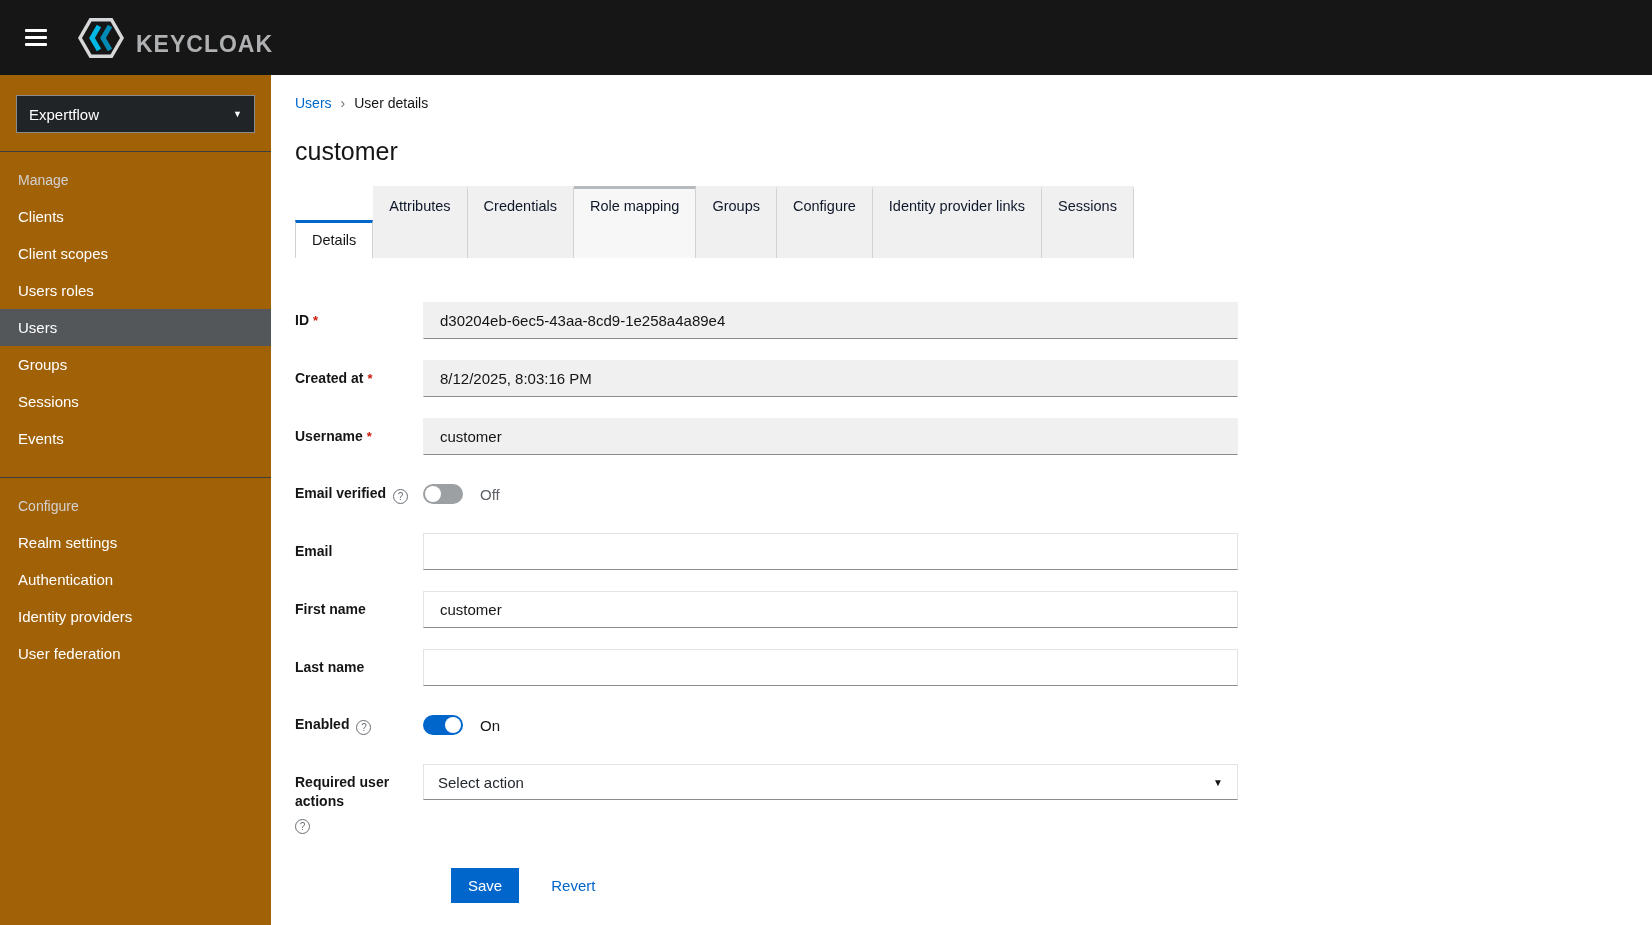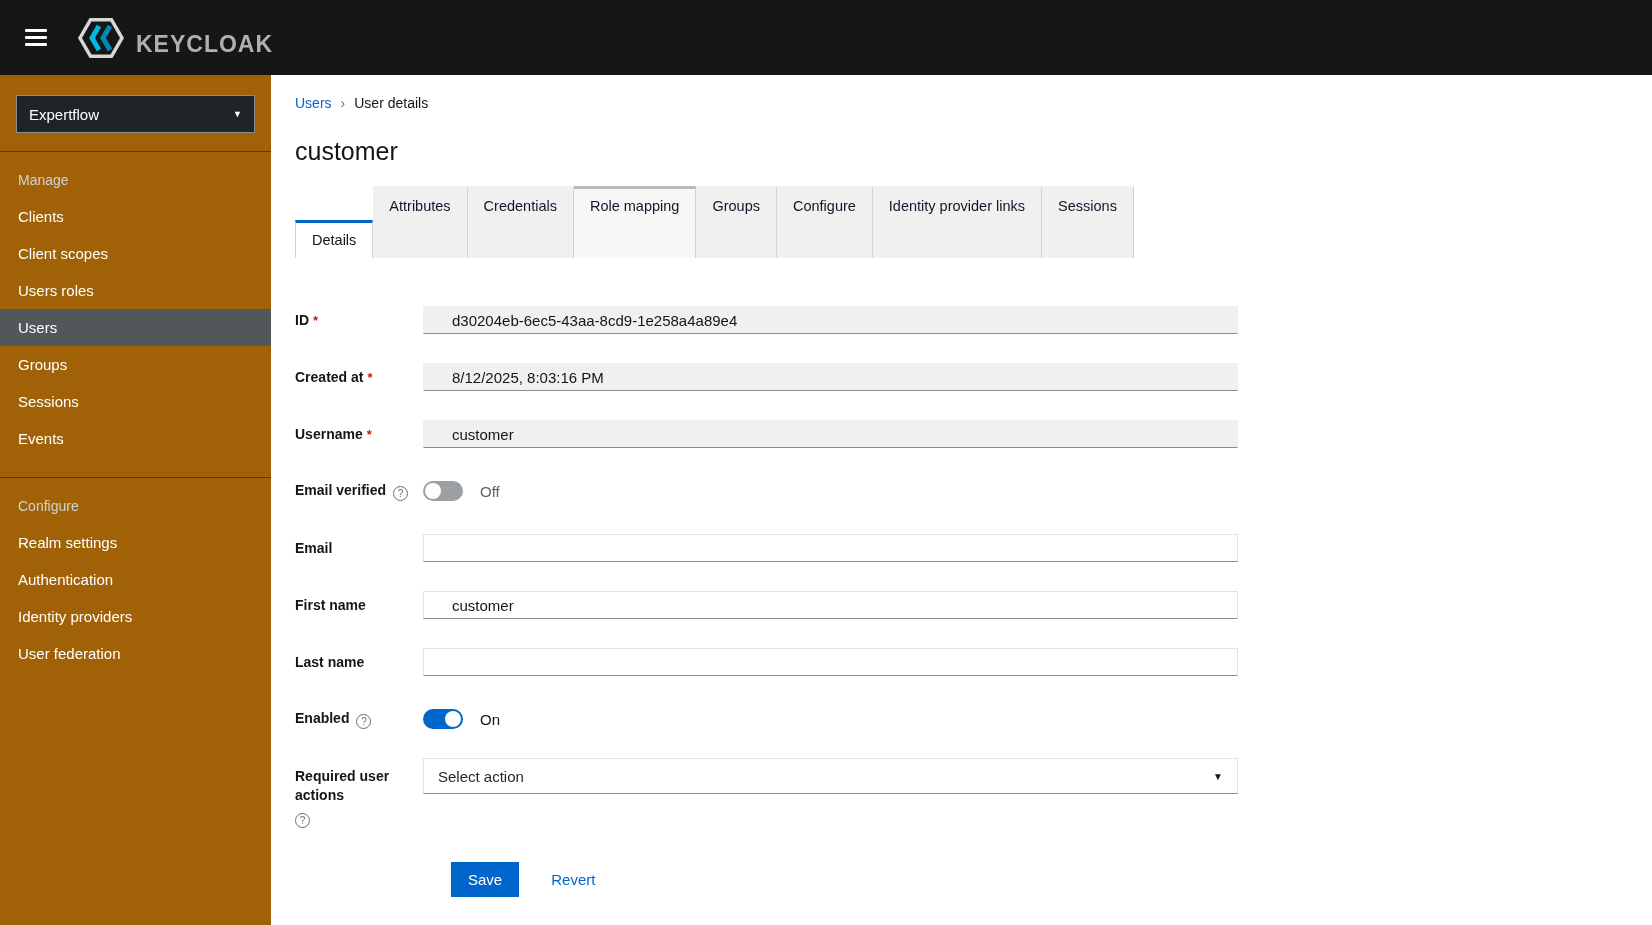--- a/index.html
+++ b/index.html
@@ -83,21 +83,21 @@
   .form-row.top .label-col { padding-top:9px; }
   .req { color:#c9190b; margin-left:4px; font-size:13px; }
   .help-icon {
     display:inline-flex; width:15px; height:15px; border:1px solid #6a6e73; border-radius:50%;
     color:#6a6e73; font-size:10px; font-weight:400; align-items:center; justify-content:center;
     margin-left:7px; vertical-align:-2px; cursor:pointer;
   }
   .help-icon.block { display:inline-flex; margin:8px 0 0 0; }
   .input-col { width:815px; }
   .text-input {
-    width:100%; height:28px; padding:0 28px; font-size:15px;
+    width:100%; height:37px; padding:0 16px; font-size:15px;
     font-family:"Liberation Sans", sans-serif;
     border:1px solid #e3e3e3; border-bottom:1px solid #8a8d90;
     background:#ffffff; color:#151515; outline:none;
   }
   .text-input[readonly] { background:#f0f0f0; border-color:#f0f0f0; border-bottom-color:#8a8d90; }
 
   
   .switch-wrap { display:flex; align-items:center; }
   .switch {
     width:40px; height:20px; border-radius:10px; background:#9da0a3;

